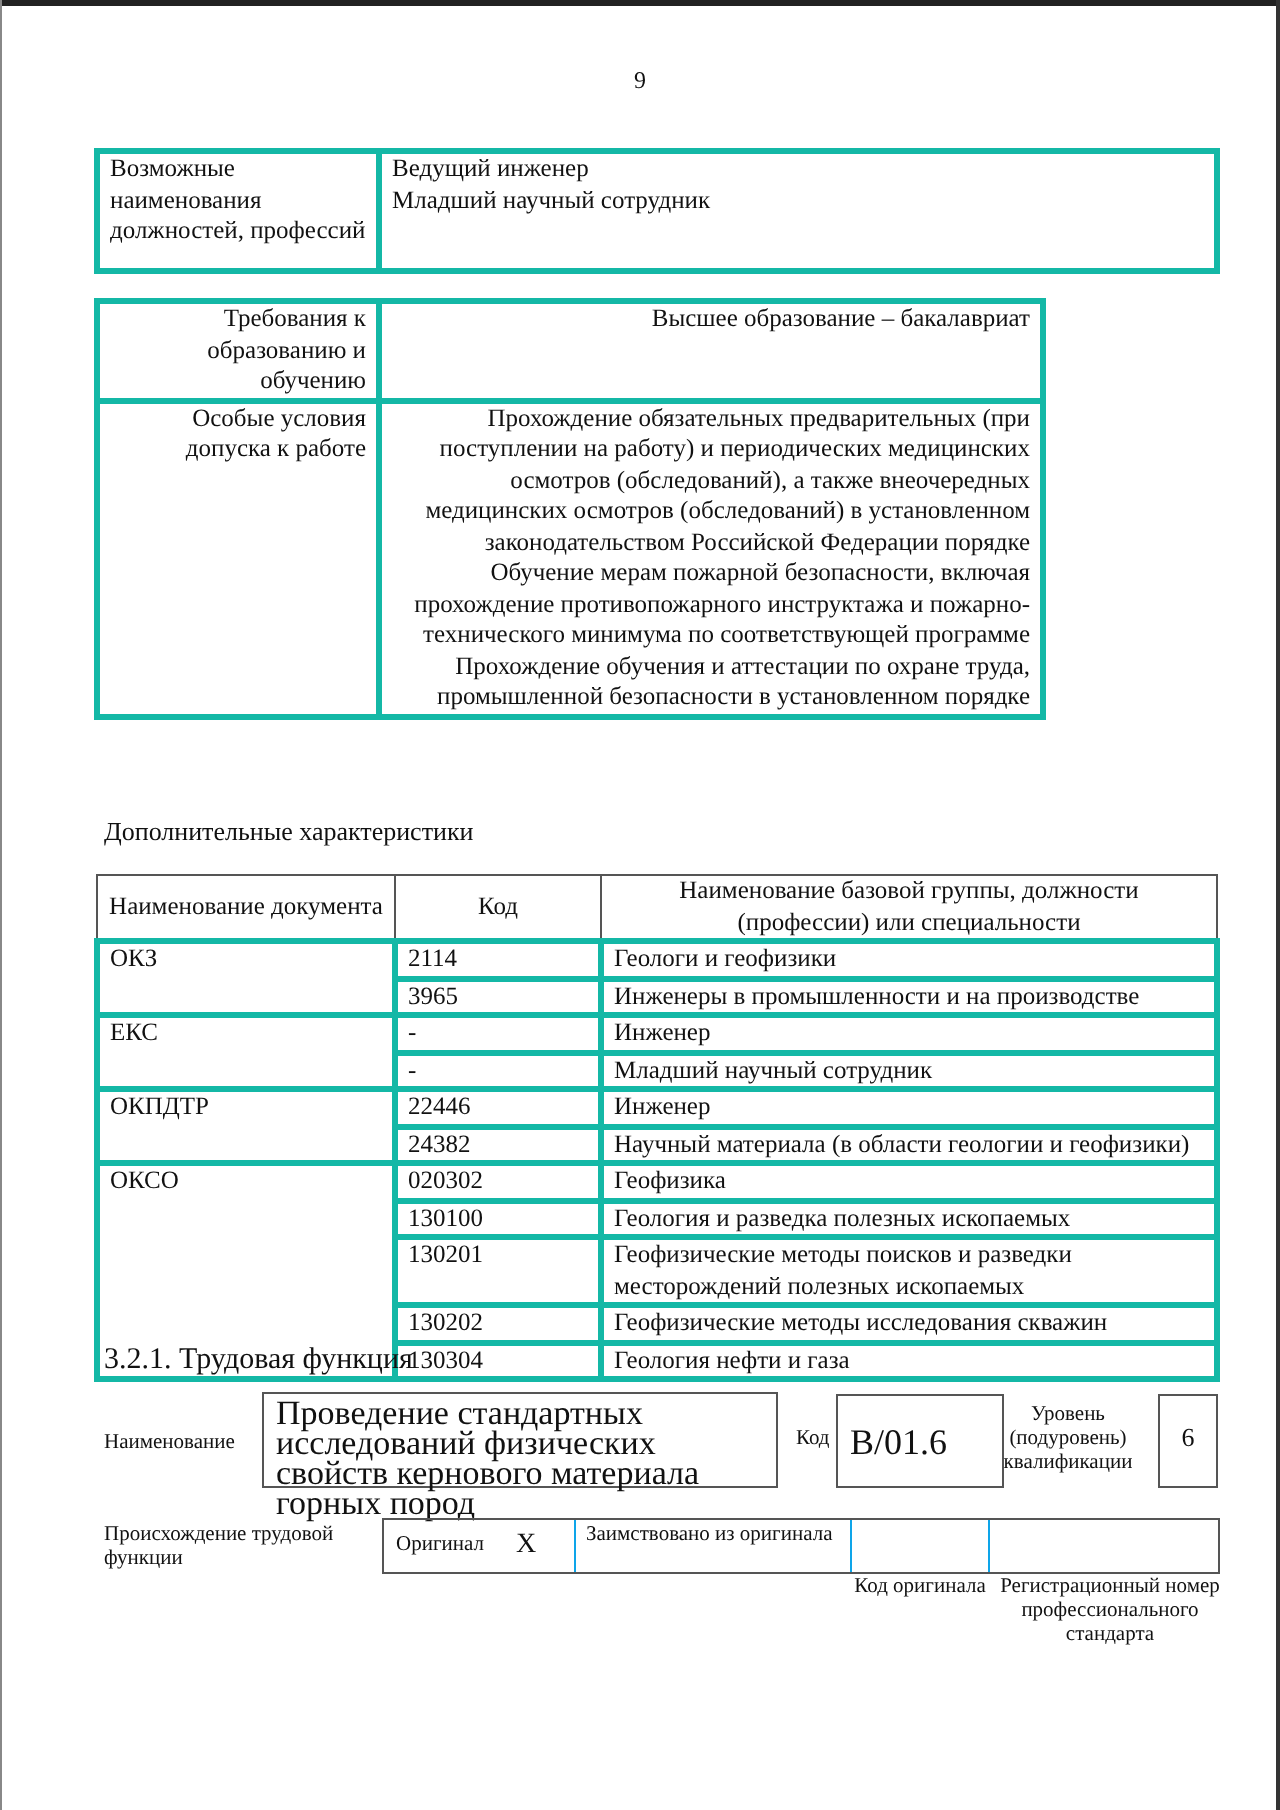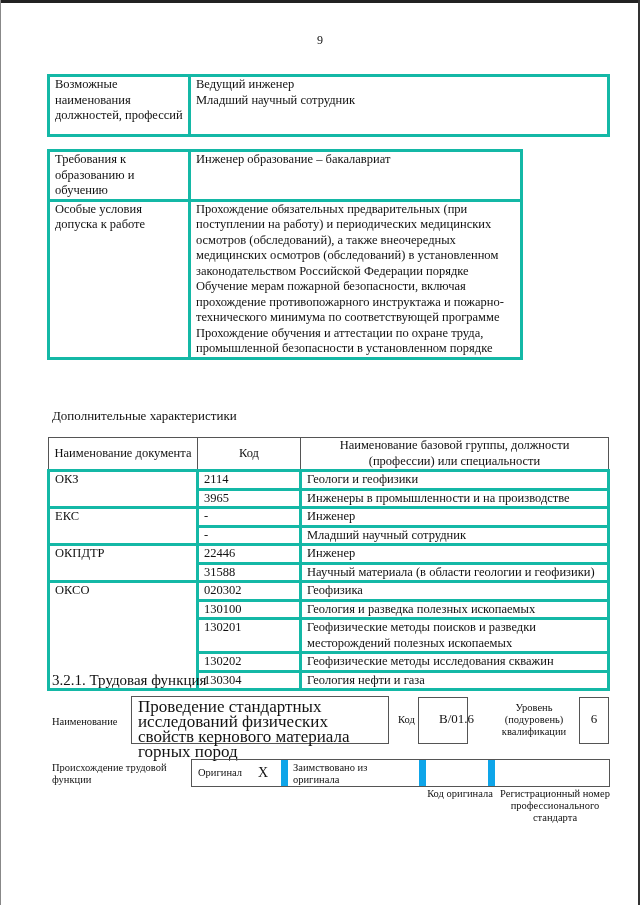--- a/index.html
+++ b/index.html
@@ -8,35 +8,35 @@
     background: #ffffff; color: #111;
     font-family: "Liberation Serif", "DejaVu Serif", serif;
   }
   .scan-top { position: absolute; left: 0; top: 0; width: 640px; height: 3px; background: #222; }
   .scan-left { position: absolute; left: 0; top: 0; width: 1px; height: 905px; background: #888; }
   .scan-right { position: absolute; right: 0; top: 0; width: 2px; height: 905px; background: #333; }
   .page-num { position: absolute; left: 0; width: 640px; top: 33px; text-align: center; font-size: 12px; }
   table.grid { position: absolute; border-collapse: collapse; font-size: 12.5px; line-height: 15.5px; }
   table.grid td { border: 3px solid #14b8a6; vertical-align: top; padding: 0 5px; }
   .t1 { left: 47px; top: 74px; width: 563px; }
-  .t2 { left: 47px; top: 149px; width: 476px; }
+  .t2 { left: 47px; top: 149px; width: 476px; text-align: right; }
   .t3 { left: 47px; top: 437px; width: 563px; }
   .col-label { width: 128px; }
   .t3 td.doc { width: 136px; }
   .t3 td.code { width: 90px; }
   .t3 th { border: 1px solid #555; font-weight: normal; padding: 0 5px; text-align: center; vertical-align: middle; }
   .section-caption { position: absolute; left: 52px; top: 408px; font-size: 13px; }
   .func-title { position: absolute; left: 52px; top: 672px; font-size: 15px; font-weight: normal; }
   .small-label { position: absolute; font-size: 10.5px; line-height: 12px; }
   .box { position: absolute; border: 1px solid #555; box-sizing: border-box; }
   .fname-box { left: 131px; top: 696px; width: 258px; height: 48px; font-size: 17px; line-height: 15px; padding: 2px 6px; }
-  .code-box { left: 418px; top: 697px; width: 50px; height: 47px; font-size: 13px; padding: 13px 20px; }
+  .code-box { left: 418px; top: 697px; width: 84px; height: 47px; font-size: 18px; padding: 13px 6px; }
   .level-box { left: 579px; top: 697px; width: 30px; height: 47px; font-size: 13px; text-align: center; padding-top: 13px; }
   .origin-row { position: absolute; left: 191px; top: 759px; height: 28px; width: 419px; display: flex; border: 1px solid #555; box-sizing: border-box; }
-  .origin-row > div { border-right: 7px solid #0ea5e9; box-sizing: border-box; font-size: 10.5px; line-height: 12px; }
+  .origin-row > div { border-right: 1px solid #0ea5e9; box-sizing: border-box; font-size: 10.5px; line-height: 12px; }
   .origin-row > div:last-child { border-right: none; }
   .oc1 { width: 96px; display: flex; align-items: center; padding-left: 6px; }
   .oc1 .x { font-size: 14px; margin-left: 16px; }
   .oc2 { width: 138px; padding: 2px 5px; }
   .oc3 { width: 69px; }
   .oc4 { flex: 1; }
   .center { text-align: center; }
 </style>
 </head>
 <body>
@@ -56,21 +56,21 @@
       <div>Младший научный сотрудник</div>
     </td>
   </tr>
 </tbody>
   </table>
 
 <table class="grid t2">
   <tbody>
       <tr style="height:47px">
     <td class="col-label">Требования к образованию и обучению</td>
-    <td>Инженер образование – бакалавриат</td>
+    <td>Высшее образование – бакалавриат</td>
   </tr>
   <tr>
     <td class="col-label">Особые условия допуска к работе</td>
     <td>
       <div>Прохождение обязательных предварительных (при поступлении на работу) и периодических медицинских осмотров (обследований), а также внеочередных медицинских осмотров (обследований) в установленном законодательством Российской Федерации порядке</div>
       <div>Обучение мерам пожарной безопасности, включая прохождение противопожарного инструктажа и пожарно-технического минимума по соответствующей программе</div>
       <div>Прохождение обучения и аттестации по охране труда, промышленной безопасности в установленном порядке</div>
     </td>
   </tr>
 </tbody>
@@ -102,21 +102,21 @@
   <tr>
     <td class="code">-</td>
     <td>Младший научный сотрудник</td>
   </tr>
   <tr>
     <td class="doc" rowspan="2">ОКПДТР</td>
     <td class="code">22446</td>
     <td>Инженер</td>
   </tr>
   <tr>
-    <td class="code">31588</td>
+    <td class="code">24382</td>
     <td>Научный материала (в области геологии и геофизики)</td>
   </tr>
   <tr>
     <td class="doc" rowspan="5">ОКСО</td>
     <td class="code">020302</td>
     <td>Геофизика</td>
   </tr>
   <tr>
     <td class="code">130100</td>
     <td>Геология и разведка полезных ископаемых</td>

